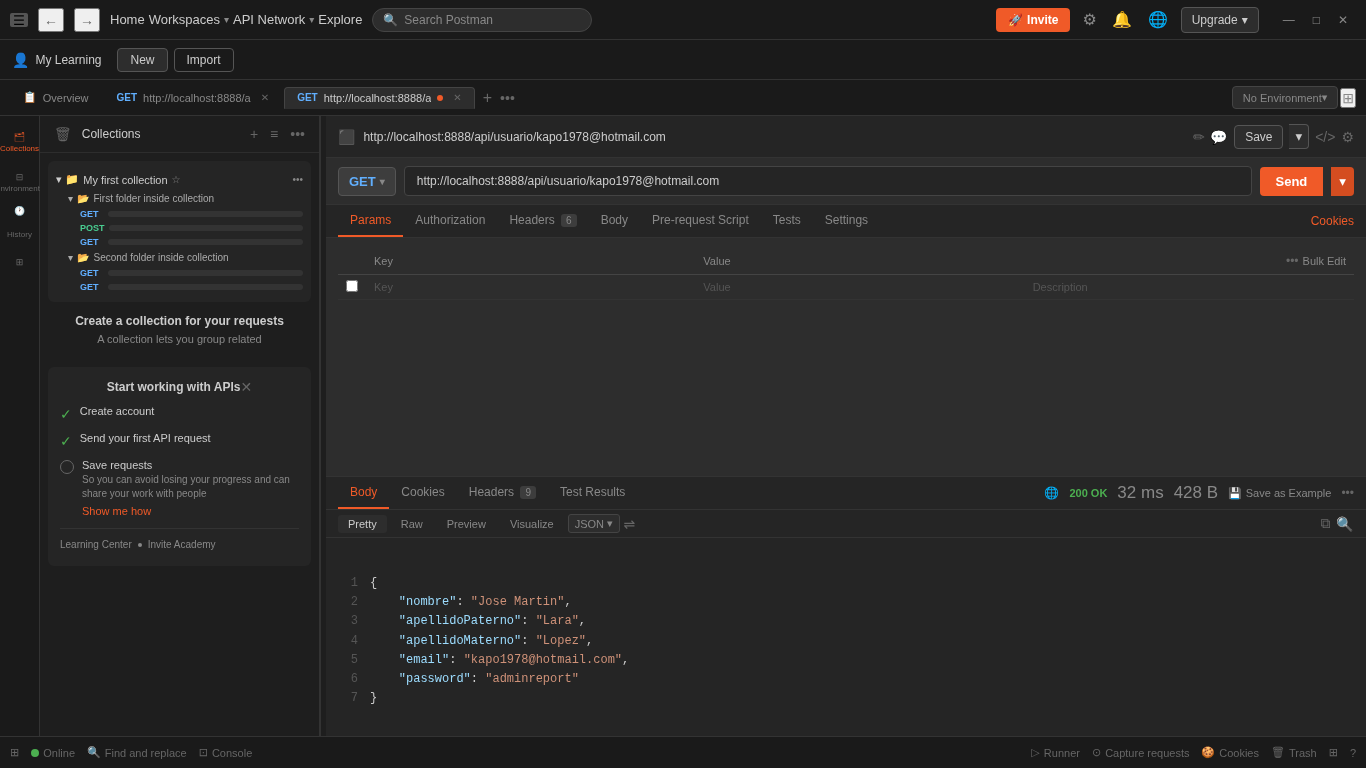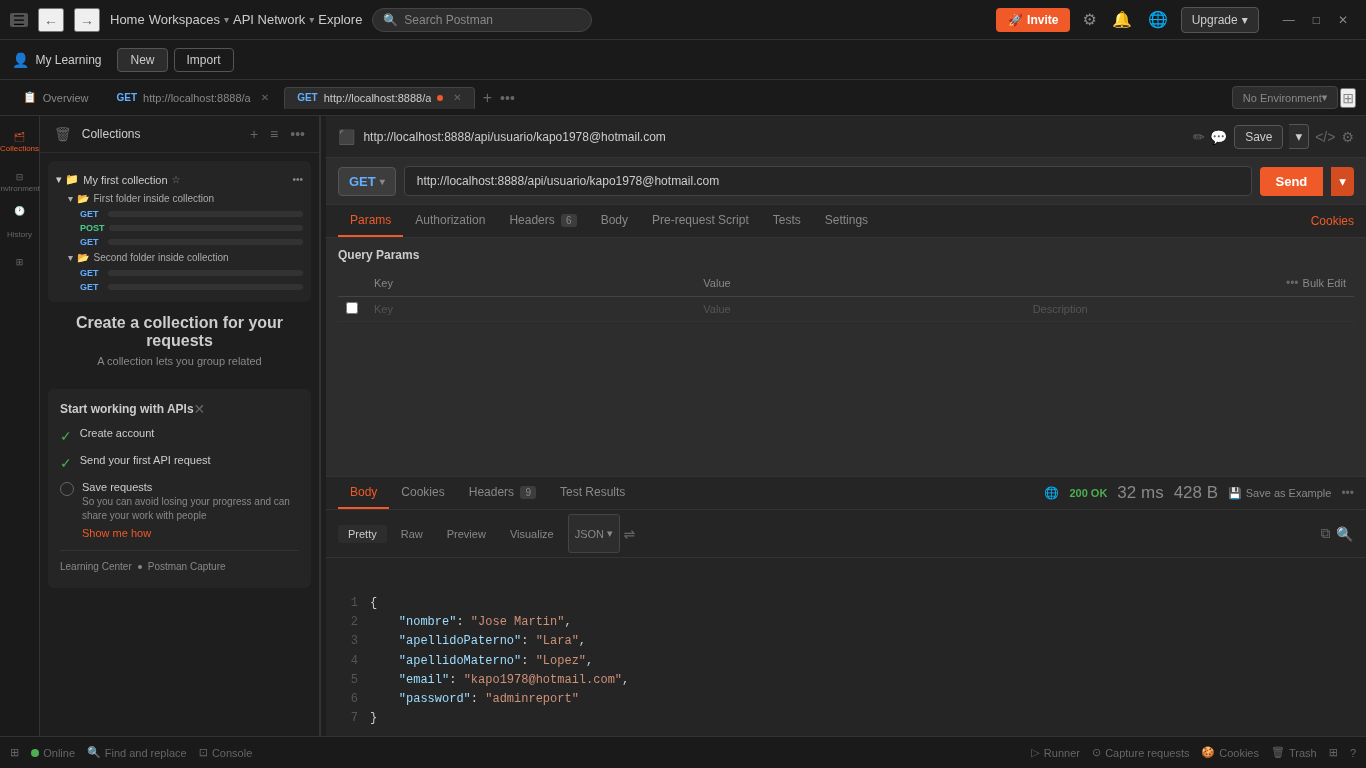--- a/index.html
+++ b/index.html
@@ -67,26 +67,26 @@
     .folder-item { padding: 3px 0 3px 12px; display: flex; align-items: center; gap: 4px; font-size: 10px; color: #aaa; cursor: pointer; }
     .folder-item .folder-icon { color: #888; }
     .req-item { padding: 2px 0 2px 24px; display: flex; align-items: center; gap: 4px; font-size: 10px; color: #888; }
     .req-method { font-size: 9px; font-weight: 700; min-width: 24px; }
     .req-method.get { color: #61affe; }
     .req-method.post { color: #49cc90; }
     .req-bar { height: 6px; background: #333; border-radius: 3px; flex: 1; }
 
     
     .create-collection { padding: 12px; text-align: center; }
-    .create-title { color: #ccc; font-size: 16px; font-weight: 600; margin-bottom: 4px; }
+    .create-title { color: #ccc; font-size: 12px; font-weight: 600; margin-bottom: 4px; }
     .create-desc { color: #888; font-size: 11px; line-height: 1.4; }
 
     
     .start-panel { margin: 8px; background: #252525; border-radius: 6px; padding: 12px; }
-    .start-header { display: flex; align-items: center; justify-content: flex-start; margin-bottom: 10px; }
+    .start-header { display: flex; align-items: center; justify-content: center; margin-bottom: 10px; }
     .start-title { color: #ccc; font-size: 12px; font-weight: 600; }
     .start-close { background: transparent; border: none; color: #666; cursor: pointer; font-size: 14px; }
     .start-item { display: flex; align-items: flex-start; gap: 8px; margin-bottom: 10px; }
     .check-icon { font-size: 14px; margin-top: 1px; }
     .check-icon.done { color: #4caf50; }
     .check-icon.todo { color: #888; border: 1px solid #666; border-radius: 50%; width: 14px; height: 14px; display: flex; align-items: center; justify-content: center; font-size: 10px; }
     .start-item-content { flex: 1; }
     .start-item-title { color: #ccc; font-size: 11px; font-weight: 500; margin-bottom: 2px; }
     .start-item-desc { color: #888; font-size: 10px; line-height: 1.4; }
     .show-how { color: #f05a28; font-size: 11px; cursor: pointer; text-decoration: none; margin-top: 4px; display: inline-block; }
@@ -150,21 +150,21 @@
     .status-ok { color: #4caf50; font-size: 11px; font-weight: 600; }
     .resp-meta { color: #888; font-size: 17px; }
     .save-example-btn { display: flex; align-items: center; gap: 4px; color: #888; font-size: 11px; cursor: pointer; }
     .resp-more { color: #666; font-size: 12px; cursor: pointer; }
 
     
     .body-viewer { flex: 1; display: flex; flex-direction: column; overflow: hidden; gap: 28px; }
     .body-format-tabs { display: flex; align-items: center; padding: 4px 12px; gap: 4px; border-bottom: 1px solid #333; background: #252525; }
     .fmt-tab { padding: 3px 10px; cursor: pointer; font-size: 11px; color: #888; border-radius: 3px; }
     .fmt-tab.active { background: #2d2d2d; color: #ccc; }
-    .fmt-select { background: #2d2d2d; border: 1px solid #444; color: #888; border-radius: 3px; padding: 12px 6px; font-size: 11px; cursor: pointer; display: flex; align-items: center; gap: 3px; }
+    .fmt-select { background: #2d2d2d; border: 1px solid #444; color: #888; border-radius: 3px; padding: 2px 6px; font-size: 11px; cursor: pointer; display: flex; align-items: center; gap: 3px; }
     .fmt-actions { margin-left: auto; display: flex; gap: 6px; }
     .fmt-btn { background: transparent; border: none; color: #666; cursor: pointer; font-size: 14px; }
 
     
     .json-viewer { flex: 1; padding: 8px 12px; overflow-y: auto; font-family: 'Courier New', Courier, monospace; font-size: 12px; line-height: 1.6; background: #252525; }
     .json-line { display: flex; gap: 12px; }
     .line-num { color: #555; min-width: 20px; text-align: right; user-select: none; }
     .json-content { flex: 1; }
     .json-brace { color: #ccc; }
     .json-key { color: #9cdcfe; }
@@ -362,21 +362,21 @@
             <div class="start-item-title">Save requests</div>
             <div class="start-item-desc">So you can avoid losing your progress and can share your work with people</div>
             <a class="show-how" href="#">Show me how</a>
           </div>
         </div>
 
         <div class="divider-panel"></div>
         <div class="learning-row">
           <span class="learning-link">Learning Center</span>
           <span class="learning-dot"></span>
-          <span class="learning-link">Postman Capture</span>
+          <span class="learning-link">Invite Academy</span>
         </div>
       </div>
     </div>
   </div>
 
   <div class="resizer"></div>
 
   <div class="main-content">
 
     <div class="request-bar">
@@ -410,21 +410,20 @@
         <span class="badge">6</span>
       </div>
       <div class="req-tab">Body</div>
       <div class="req-tab">Pre-request Script</div>
       <div class="req-tab">Tests</div>
       <div class="req-tab">Settings</div>
       <a class="cookies-link" href="#">Cookies</a>
     </div>
 
     <div class="params-section">
-      <div class="params-title">Query Params</div>
       <table class="params-table">
         <thead>
           <tr>
             <th style="width:20px;"></th>
             <th>Key</th>
             <th>Value</th>
             <th>
               <div class="bulk-col">
                 <span class="bulk-more">•••</span>
                 <span class="bulk-edit-btn">Bulk Edit</span>

